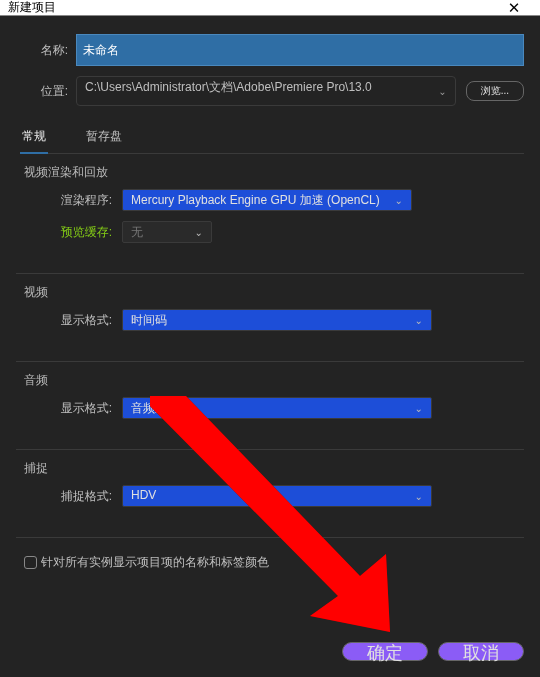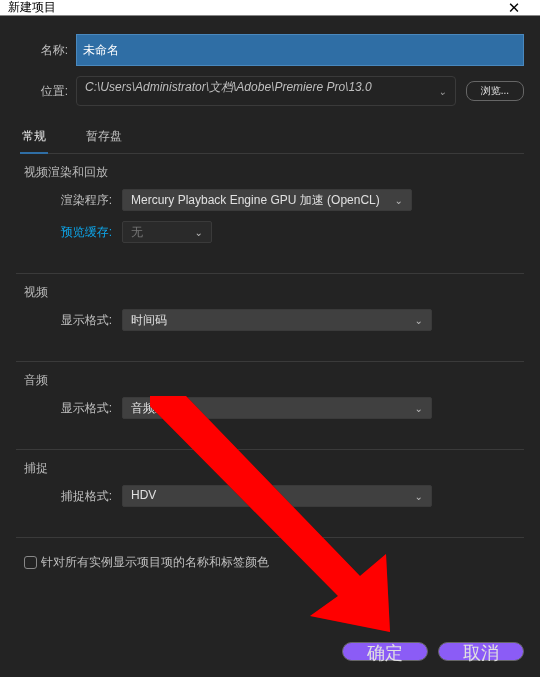--- a/index.html
+++ b/index.html
@@ -50,21 +50,20 @@
     flex: 1;
     background: #232323;
     border: 1px solid #3a3a3a;
     border-radius: 4px;
     padding: 2px 24px 2px 8px;
     height: 30px;
     color: #bfbfbf;
     position: relative;
     white-space: nowrap;
     overflow: hidden;
-    font-style: italic;
   }
   .path-display .chev {
     position: absolute; right: 8px; top: 50%;
     transform: translateY(-50%);
     font-size: 10px; color: #999;
   }
   .browse-btn {
     margin-left: 10px;
     padding: 1px 14px;
     border: 1px solid #666;
@@ -109,23 +108,23 @@
   .sub-row {
     display: flex; align-items: center;
     margin-bottom: 10px;
     padding-left: 28px;
   }
   .sub-label {
     width: 70px; text-align: right;
     padding-right: 10px;
     color: #bfbfbf;
   }
-  .sub-label.disabled { color: #0ea5e9; }
+  .sub-label.disabled { color: #84cc16; }
   .select, .select-small {
-    background: #404040;
+    background: #1d4ed8;
     border: 1px solid #3a3a3a;
     border-radius: 2px;
     color: #e0e0e0;
     position: relative;
     padding: 2px 24px 2px 8px;
     height: 22px;
     cursor: pointer;
   }
   .select { flex: 1; max-width: 310px; }
   .select .chev, .select-small .chev {

